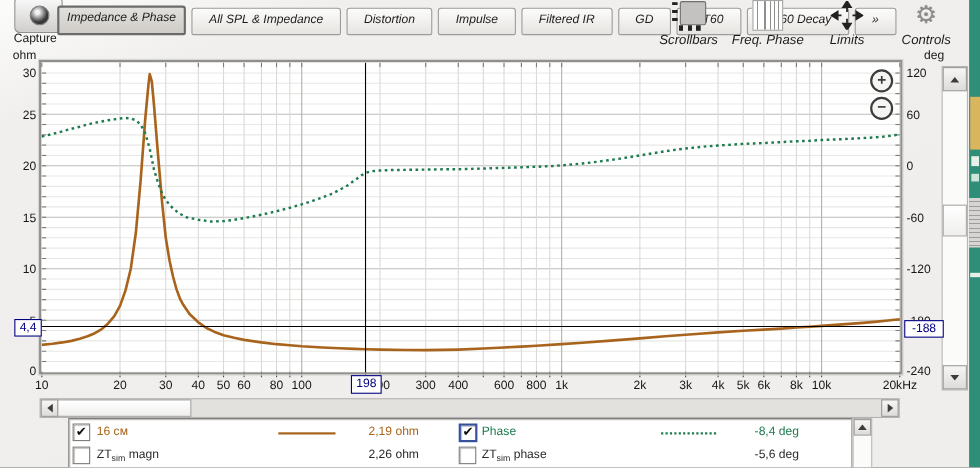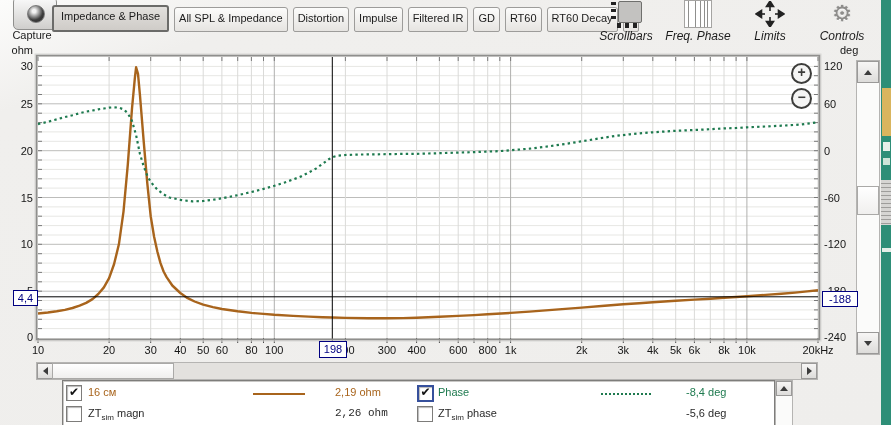--- a/index.html
+++ b/index.html
@@ -13,22 +13,22 @@
   
   .capture{position:absolute;left:3px;top:0;width:58px;text-align:center;}
   .cam-btn{position:absolute;left:10px;top:-3px;width:42px;height:31px;
     background:linear-gradient(#fafafa,#cfcecc);border:1px solid #8f8f8d;border-radius:5px;}
   .cam-lens{position:absolute;left:13px;top:7px;width:16px;height:16px;border-radius:50%;
     background:radial-gradient(circle at 38% 32%,#f2f2f2 12%,#9a9a9a 35%,#3c3c3c 60%,#2a2a2a);
     border:1px solid #7a7a7a;}
   .cap-lbl{position:absolute;left:0;top:29px;width:58px;font-size:11px;color:#1c1c1c;}
 
   
-  .tabbar{position:absolute;left:52px;top:7px;height:25px;display:flex;align-items:flex-end;}
-  .tab{height:23px;line-height:21px;padding:0 4px;margin-right:5px;font-size:11px;color:#1b1b1b;
+  .tabbar{position:absolute;left:52px;top:7px;height:25px;display:flex;align-items:flex-end;font-style:italic;}
+  .tab{height:23px;line-height:21px;padding:0 15px;margin-right:5px;font-size:11px;color:#1b1b1b;
     background:linear-gradient(#fcfcfb,#e6e4e1);border:1px solid #9d9c9a;border-radius:3px 3px 2px 2px;
     white-space:nowrap;cursor:default;}
   .tab.active{background:linear-gradient(#e2e0dd,#cfccc8);border:2px solid #6b6b69;line-height:19px;padding:0 7px;}
 
   
   .toolbar{position:absolute;right:16px;top:0;display:flex;align-items:flex-start;}
   .tool{width:66px;text-align:center;margin-left:6px;}
   .tool .ticon{height:28px;display:flex;align-items:center;justify-content:center;}
   .tool .tlabel{font-size:12px;color:#1c1c1c;margin-top:1px;white-space:nowrap;font-style:italic;}
   .sb-icon{position:relative;width:30px;height:26px;}
@@ -413,21 +413,21 @@
         <span class="leg-label" style="left: 375px; color: rgb(30, 122, 79);"><span>Phase</span><sub></sub><span></span></span>
         <span class="leg-sample s-dotted" style="left: 538px; width: 50px; border-top-color: rgb(30, 122, 79);"></span>
         <span class="leg-value" style="left: 623px; color: rgb(30, 122, 79);">-8,4 deg</span>
       </span>
     </div>
     <div class="leg-row" style="top:25px">
       <span>
         <span class="leg-cb" style="left:3px"></span>
         <span class="leg-label" style="left: 25px; color: rgb(42, 42, 42);"><span>ZT</span><sub>sim</sub><span> magn</span></span>
         
-        <span class="leg-value" style="left: 272px; color: rgb(42, 42, 42); font-family: Liberation Mono, monospace;">2,26 ohm</span>
+        <span class="leg-value" style="left: 272px; color: rgb(42, 42, 42);">2,26 ohm</span>
       </span>
       <span>
         <span class="leg-cb" style="left:354px"></span>
         <span class="leg-label" style="left: 375px; color: rgb(42, 42, 42);"><span>ZT</span><sub>sim</sub><span> phase</span></span>
         
         <span class="leg-value" style="left: 623px; color: rgb(42, 42, 42);">-5,6 deg</span>
       </span>
     </div>
   </div>
   <div class="legscroll">

